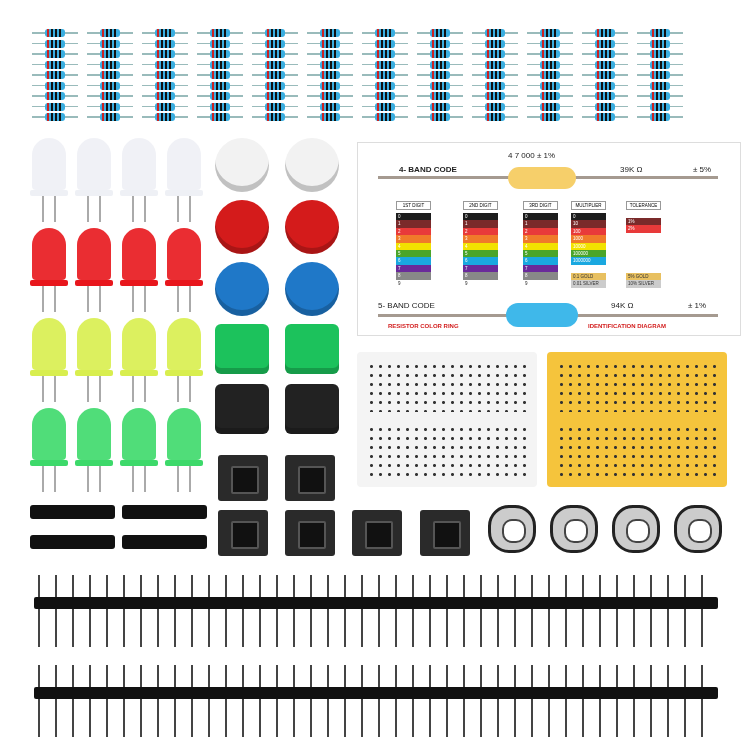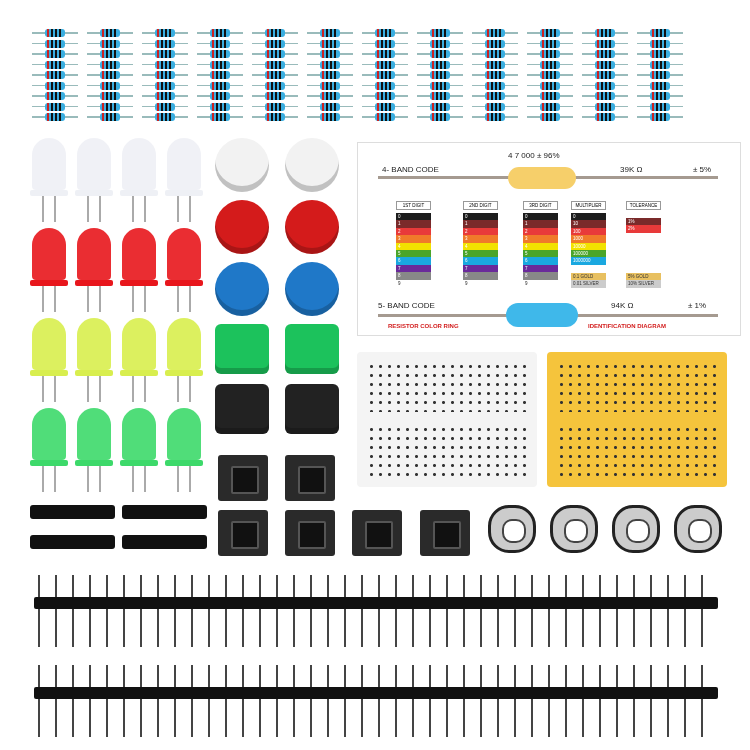--- a/index.html
+++ b/index.html
@@ -1220,22 +1220,22 @@
     <div class="abs" style="left:122px;top:505px;width:85px;height:14px;background:#111;border-radius:3px;"></div>
     <div class="abs" style="left:30px;top:535px;width:85px;height:14px;background:#111;border-radius:3px;"></div>
     <div class="abs" style="left:122px;top:535px;width:85px;height:14px;background:#111;border-radius:3px;"></div>
     <div class="pins" style="top:575px;height:72px;"></div>
     <div class="hdr" style="top:597px;"></div>
     <div class="pins" style="top:665px;height:72px;"></div>
     <div class="hdr" style="top:687px;"></div>
   </div>
 
 <div class="card">
-  <div class="t" style="left:24px;top:22px;">4- BAND CODE</div>
-  <div class="t" style="left:150px;top:8px;">4   7  000  ± 96%</div>
+  <div class="t" style="left:41px;top:22px;font-weight:bold;">4- BAND CODE</div>
+  <div class="t" style="left:150px;top:8px;">4   7  000  ± 1%</div>
   <div class="t" style="left:262px;top:22px;">39K Ω</div>
   <div class="t" style="left:335px;top:22px;">± 5%</div>
   <div class="abs" style="left:20px;top:33px;width:340px;height:3px;background:#a59a90;"></div>
   <div class="abs" style="left:150px;top:24px;width:68px;height:22px;border-radius:11px;background:#f6cf6a;"></div>
   <div class="t" style="left:20px;top:158px;">5- BAND CODE</div>
   <div class="t" style="left:253px;top:158px;">94K Ω</div>
   <div class="t" style="left:330px;top:158px;">± 1%</div>
   <div class="abs" style="left:20px;top:171px;width:340px;height:3px;background:#a59a90;"></div>
   <div class="abs" style="left:148px;top:160px;width:72px;height:24px;border-radius:12px;background:#3fb8ea;"></div>
   <div class="t red-t" style="left:30px;top:180px;">RESISTOR COLOR RING</div>

